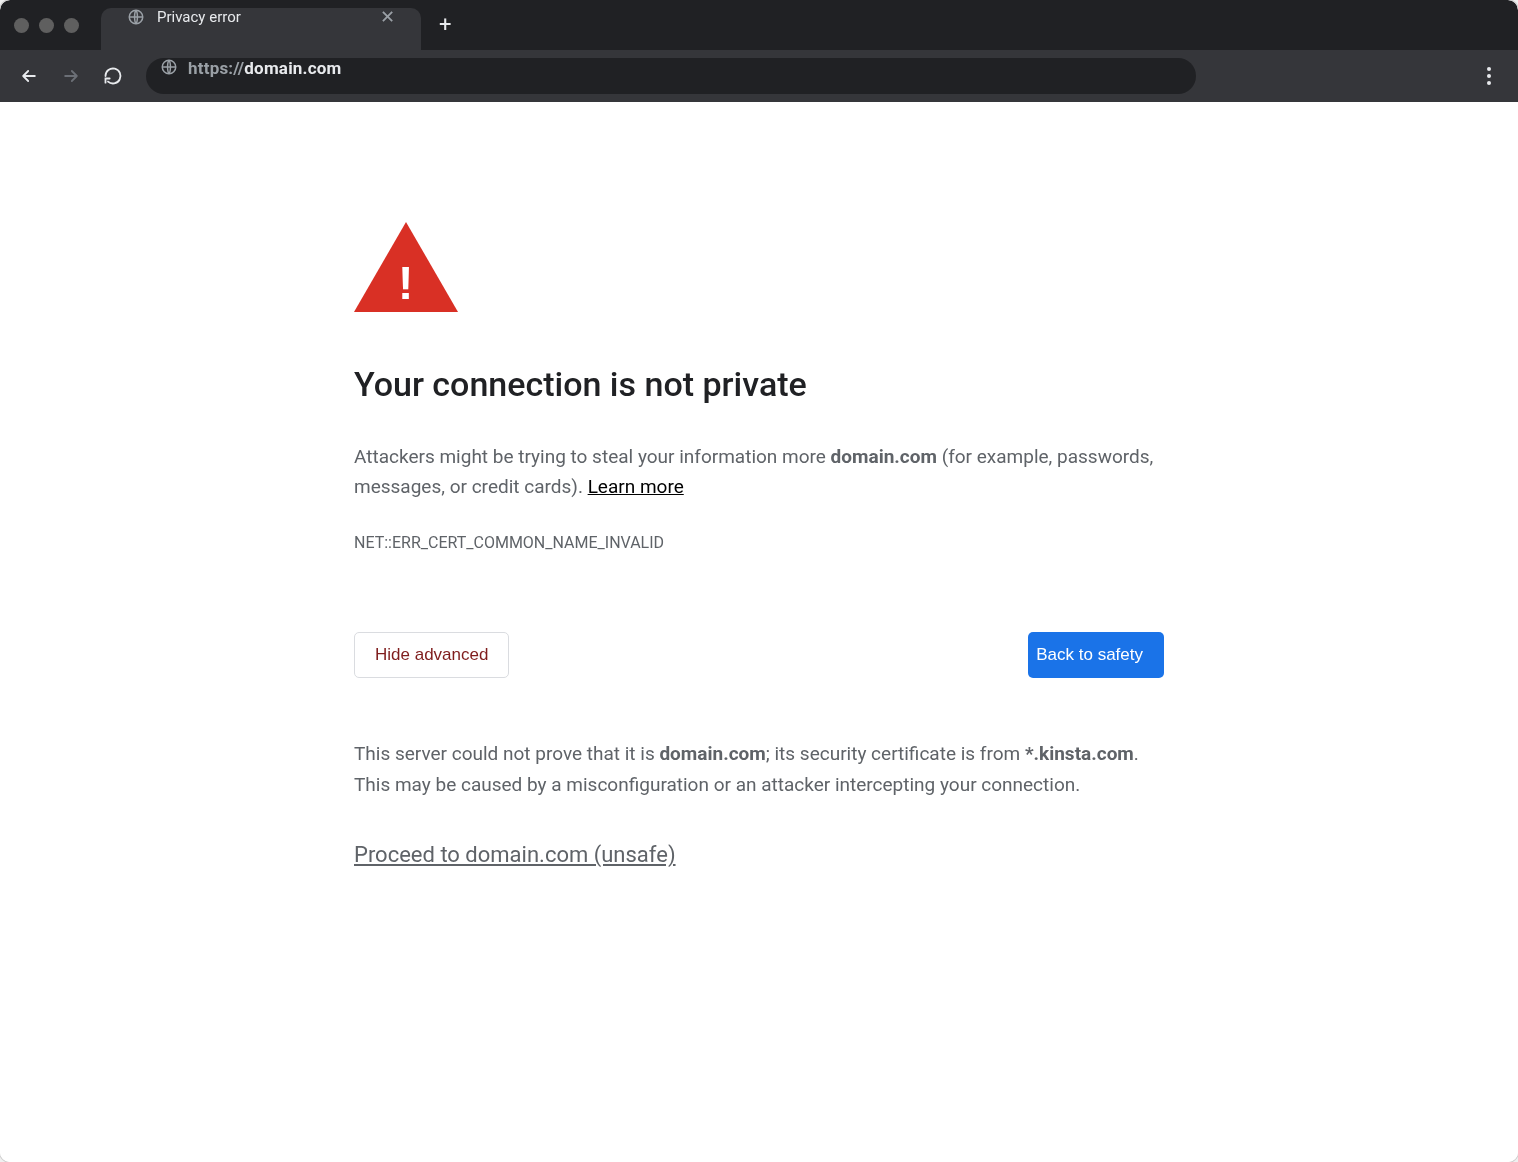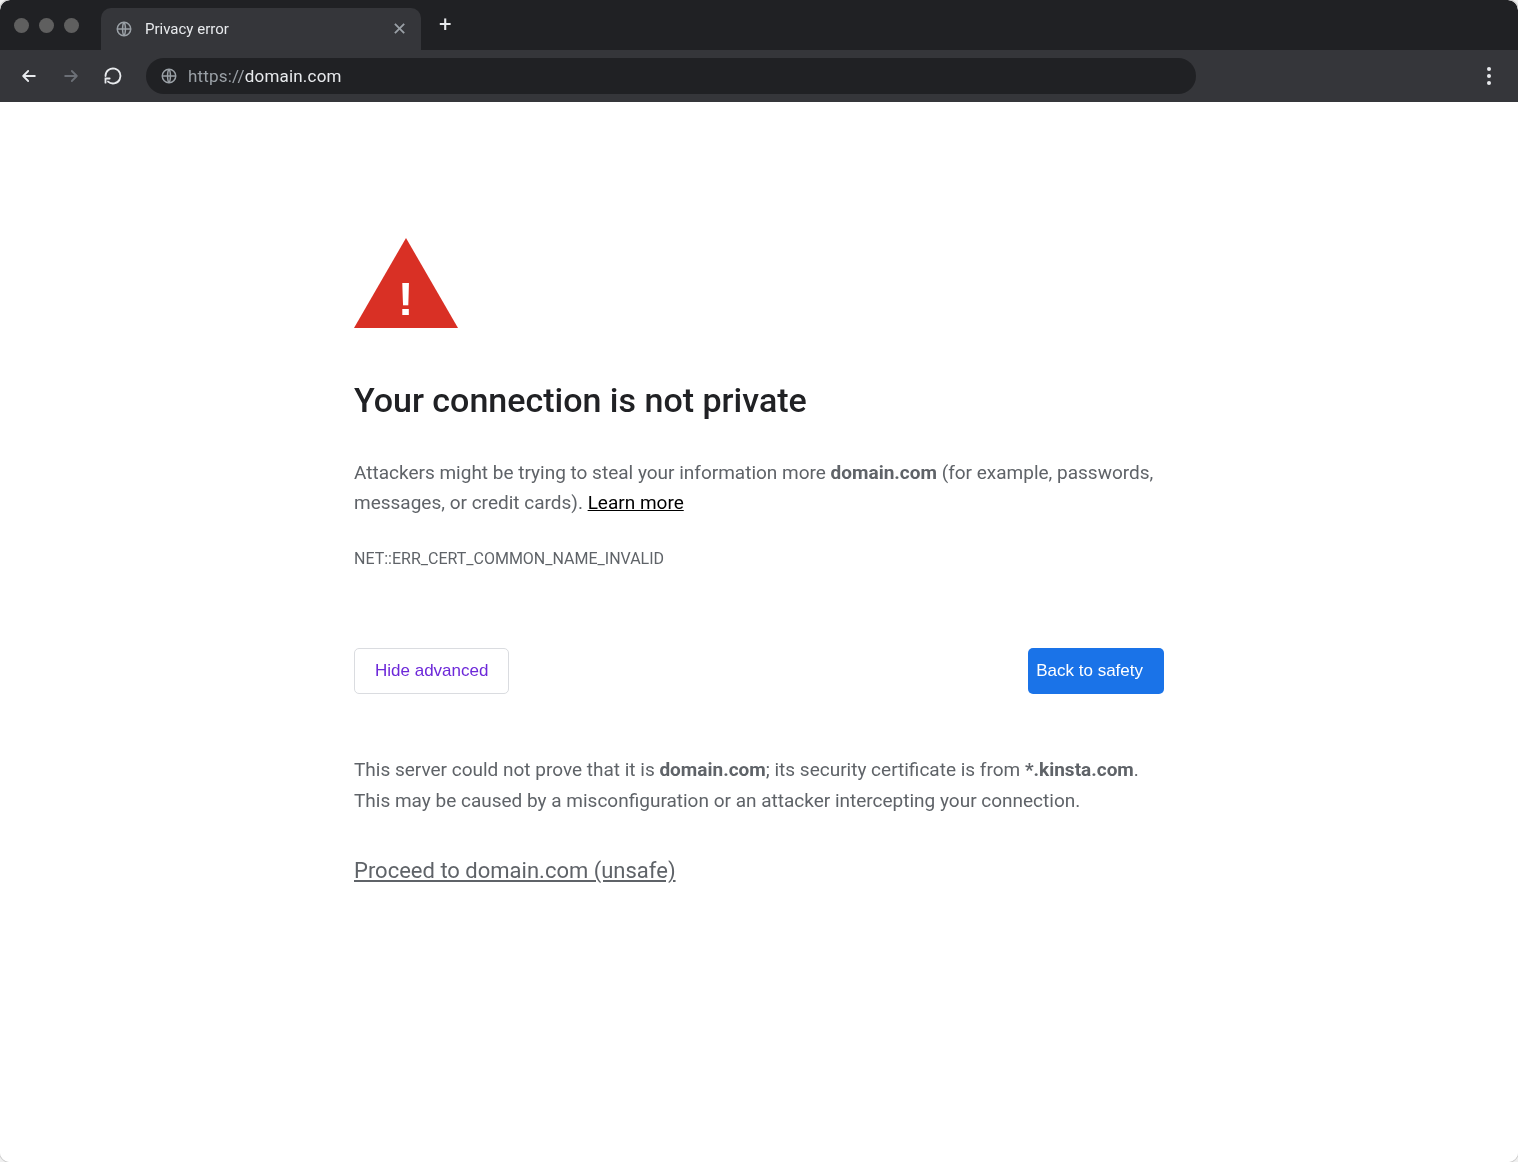--- a/index.html
+++ b/index.html
@@ -34,22 +34,21 @@
     background: #5f5f5f;
     display: inline-block;
   }
   .tab {
     background: #35363a;
     height: 42px;
     min-width: 320px;
     border-top-left-radius: 10px;
     border-top-right-radius: 10px;
     display: flex;
-    align-items: center;
-    padding: 0 14px;
+    padding: 0 26px;
     gap: 12px;
     align-self: flex-end;
   }
   .tab .globe-icon {
     width: 18px; height: 18px;
     color: #9aa0a6;
   }
   .tab .tab-title {
     color: #e8eaed;
     font-size: 15px;
@@ -86,25 +85,26 @@
   }
   .nav-btn.disabled { color: #6b6f76; cursor: default; }
   .nav-btn svg { width: 20px; height: 20px; }
 
   .omnibox {
     flex: 1;
     background: #202124;
     height: 36px;
     border-radius: 18px;
     display: flex;
-    align-items: center;
+    align-items: flex-start;
     padding: 0 14px;
     gap: 10px;
     margin: 0 8px 0 8px;
     max-width: 1050px;
+    font-weight: bold;
   }
   .omnibox .secure-icon { color: #9aa0a6; }
   .omnibox .secure-icon svg { width: 18px; height: 18px; display:block; }
   .omnibox .url {
     font-size: 17px;
     letter-spacing: .2px;
   }
   .omnibox .url .proto { color: #9aa0a6; }
   .omnibox .url .host  { color: #e8eaed; }
 
@@ -119,21 +119,21 @@
   .menu-btn svg { width: 4px; height: 18px; }
 
   
   .page {
     flex: 1;
     background: #ffffff;
     overflow: auto;
   }
   .interstitial {
     max-width: 810px;
-    margin: 16px auto;
+    margin: 0 auto;
     padding: 120px 0 60px 0;
   }
   .warning-triangle {
     width: 0; height: 0;
     border-left: 52px solid transparent;
     border-right: 52px solid transparent;
     border-bottom: 90px solid #d93025;
     position: relative;
     margin-bottom: 52px;
   }
@@ -175,21 +175,21 @@
   .btn {
     font-size: 17px;
     padding: 12px 20px;
     border-radius: 5px;
     cursor: pointer;
     border: 1px solid transparent;
   }
   .btn.secondary {
     background: #fff;
     border-color: #dadce0;
-    color: #6d28d9;
+    color: #7f1d1d;
   }
   .btn.primary {
     background: #1a73e8;
     color: #fff;
     margin-left: auto;
     padding-left: 7px;
   }
   .detail {
     font-size: 19px;
     color: #5f6368;

